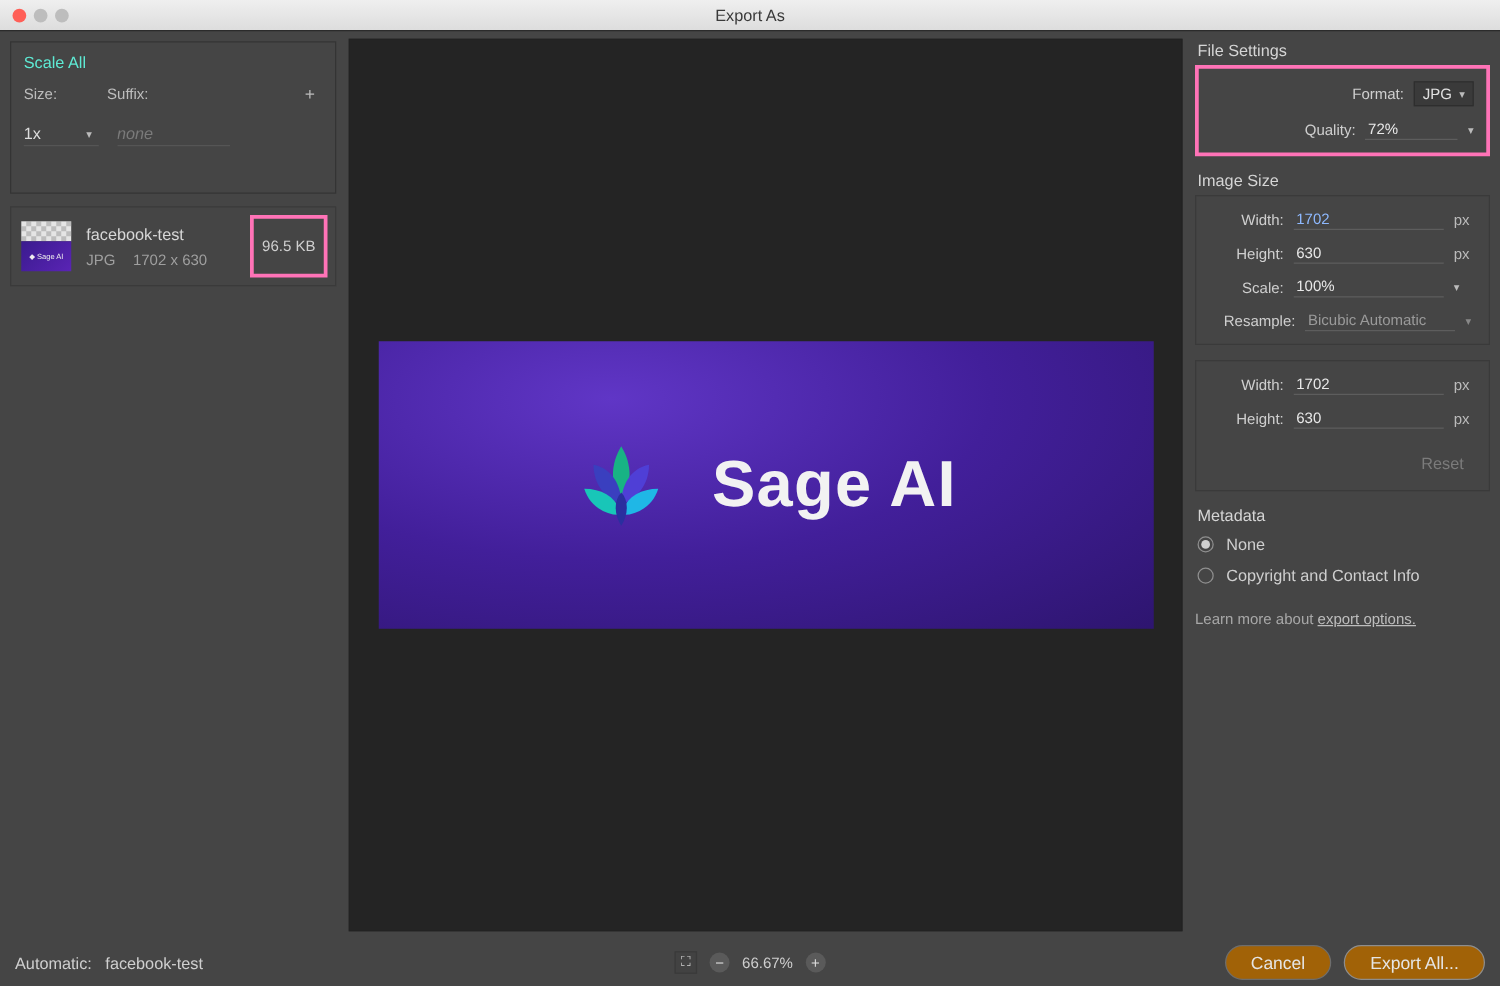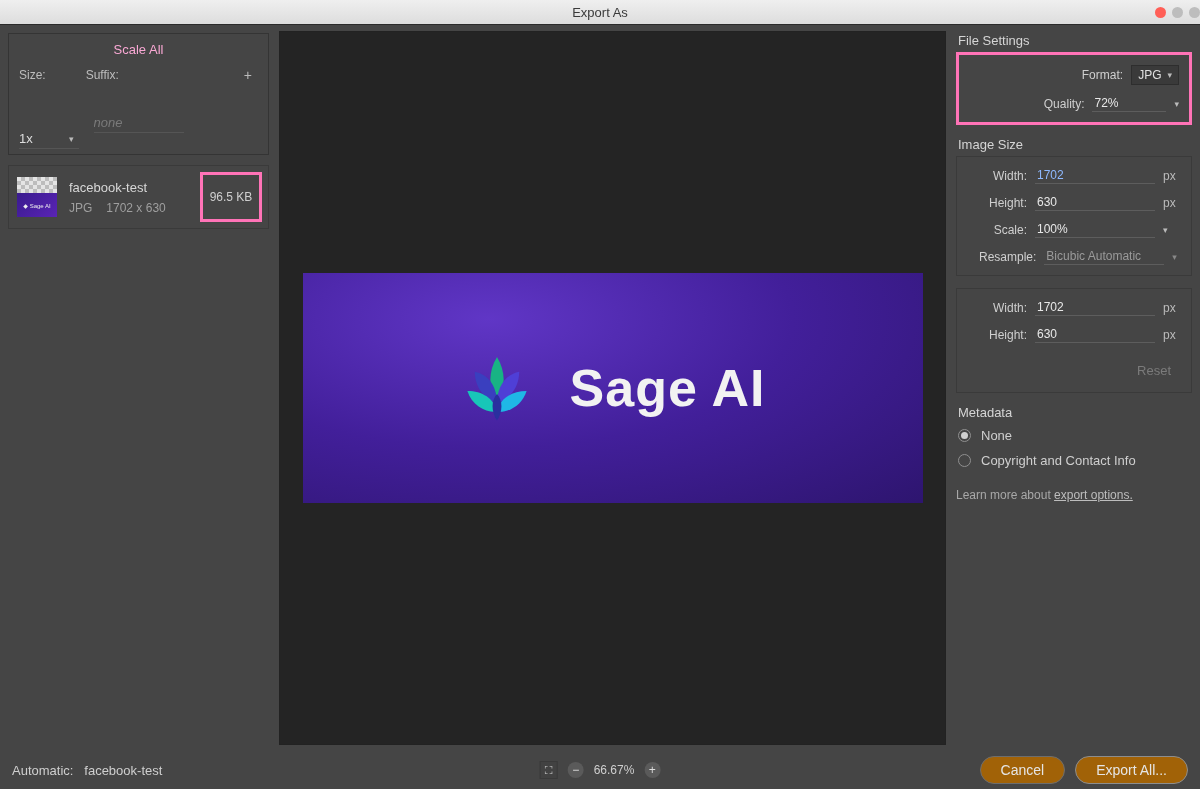--- a/index.html
+++ b/index.html
@@ -1,30 +1,30 @@
 <!DOCTYPE html>
 <html><head>
 <meta charset="utf-8">
 <style>
   * { box-sizing: border-box; margin: 0; padding: 0; font-family: -apple-system, 'Helvetica Neue', Arial, sans-serif; }
   body { width: 1200px; height: 789px; background: #454545; color: #cfcfcf; font-size: 13px; overflow: hidden; }
 
-  .titlebar { height: 25px; background: linear-gradient(#efefef,#dddddd); display: flex; align-items: center; position: relative; border-bottom: 1px solid #2b2b2b; justify-content: flex-end; }
+  .titlebar { height: 25px; background: linear-gradient(#efefef,#dddddd); display: flex; align-items: center; position: relative; border-bottom: 1px solid #2b2b2b; }
   .traffic { display:flex; gap:6px; padding-left:10px; }
   .tl { width:11px; height:11px; border-radius:50%; }
   .tl.red{background:#ff5f57;} .tl.grey{background:#bdbdbd;}
   .titlebar-title{ position:absolute; left:0; right:0; text-align:center; color:#3a3a3a; font-size:13px; }
 
   .layout { display:flex; height:calc(100% - 25px - 38px); }
   .left { width:275px; padding:8px 6px 8px 8px; }
   .center{ flex:1; background:#242424; border:1px solid #222; display:flex; align-items:center; justify-content:center; position:relative; margin:6px 4px; }
   .right{ width:250px; padding:8px 8px 8px 6px; display:flex; flex-direction:column; gap:12px; overflow:auto; }
 
   .panel{ border:1px solid #343434; background:#454545; }
-  .panel .hdr{ padding:8px 10px 2px 10px; font-size:13px; color:#f9a8d4;text-align:center; }
+  .panel .hdr{ padding:8px 10px 2px 10px; font-size:13px; color:#5eead4; }
   .panel .body{ padding:8px 10px; }
 
   .scale-all{ height:122px; }
   .row{ display:flex; align-items:center; gap:10px; }
   .lbl{ color:#bdbdbd; font-size:12px; }
   .under-input{ background:transparent; border:none; border-bottom:1px solid #555; color:#ddd; font-size:13px; padding:2px 0; width:60px; }
   .under-input::placeholder{ color:#7a7a7a; font-style: italic; }
   .under-caret{ font-size:9px; color:#bbb; margin-left:-10px; }
   .addbtn{ margin-left:auto; color:#bbb; font-size:14px; cursor:pointer; padding:0 6px;}
 
@@ -98,21 +98,21 @@
   <div class="left">
     <div class="panel scale-all">
       <div class="hdr">Scale All</div>
       <div class="body">
         <div class="row" style="gap:40px;">
           <span class="lbl">Size:</span>
           <span class="lbl">Suffix:</span>
           <span class="addbtn">+</span>
         </div>
         <div class="row" style="margin-top:14px; gap:20px;">
-          <div class="row" style="gap:0;margin-top:32px;">
+          <div class="row" style="gap:0;">
             <input class="under-input" value="1x" style="">
             <span class="under-caret">▾</span>
           </div>
           <input class="under-input" style="width: 90px;" placeholder="none">
         </div>
       </div>
     </div>
 
     <div class="thumb-entry">
       <div class="thumb">

